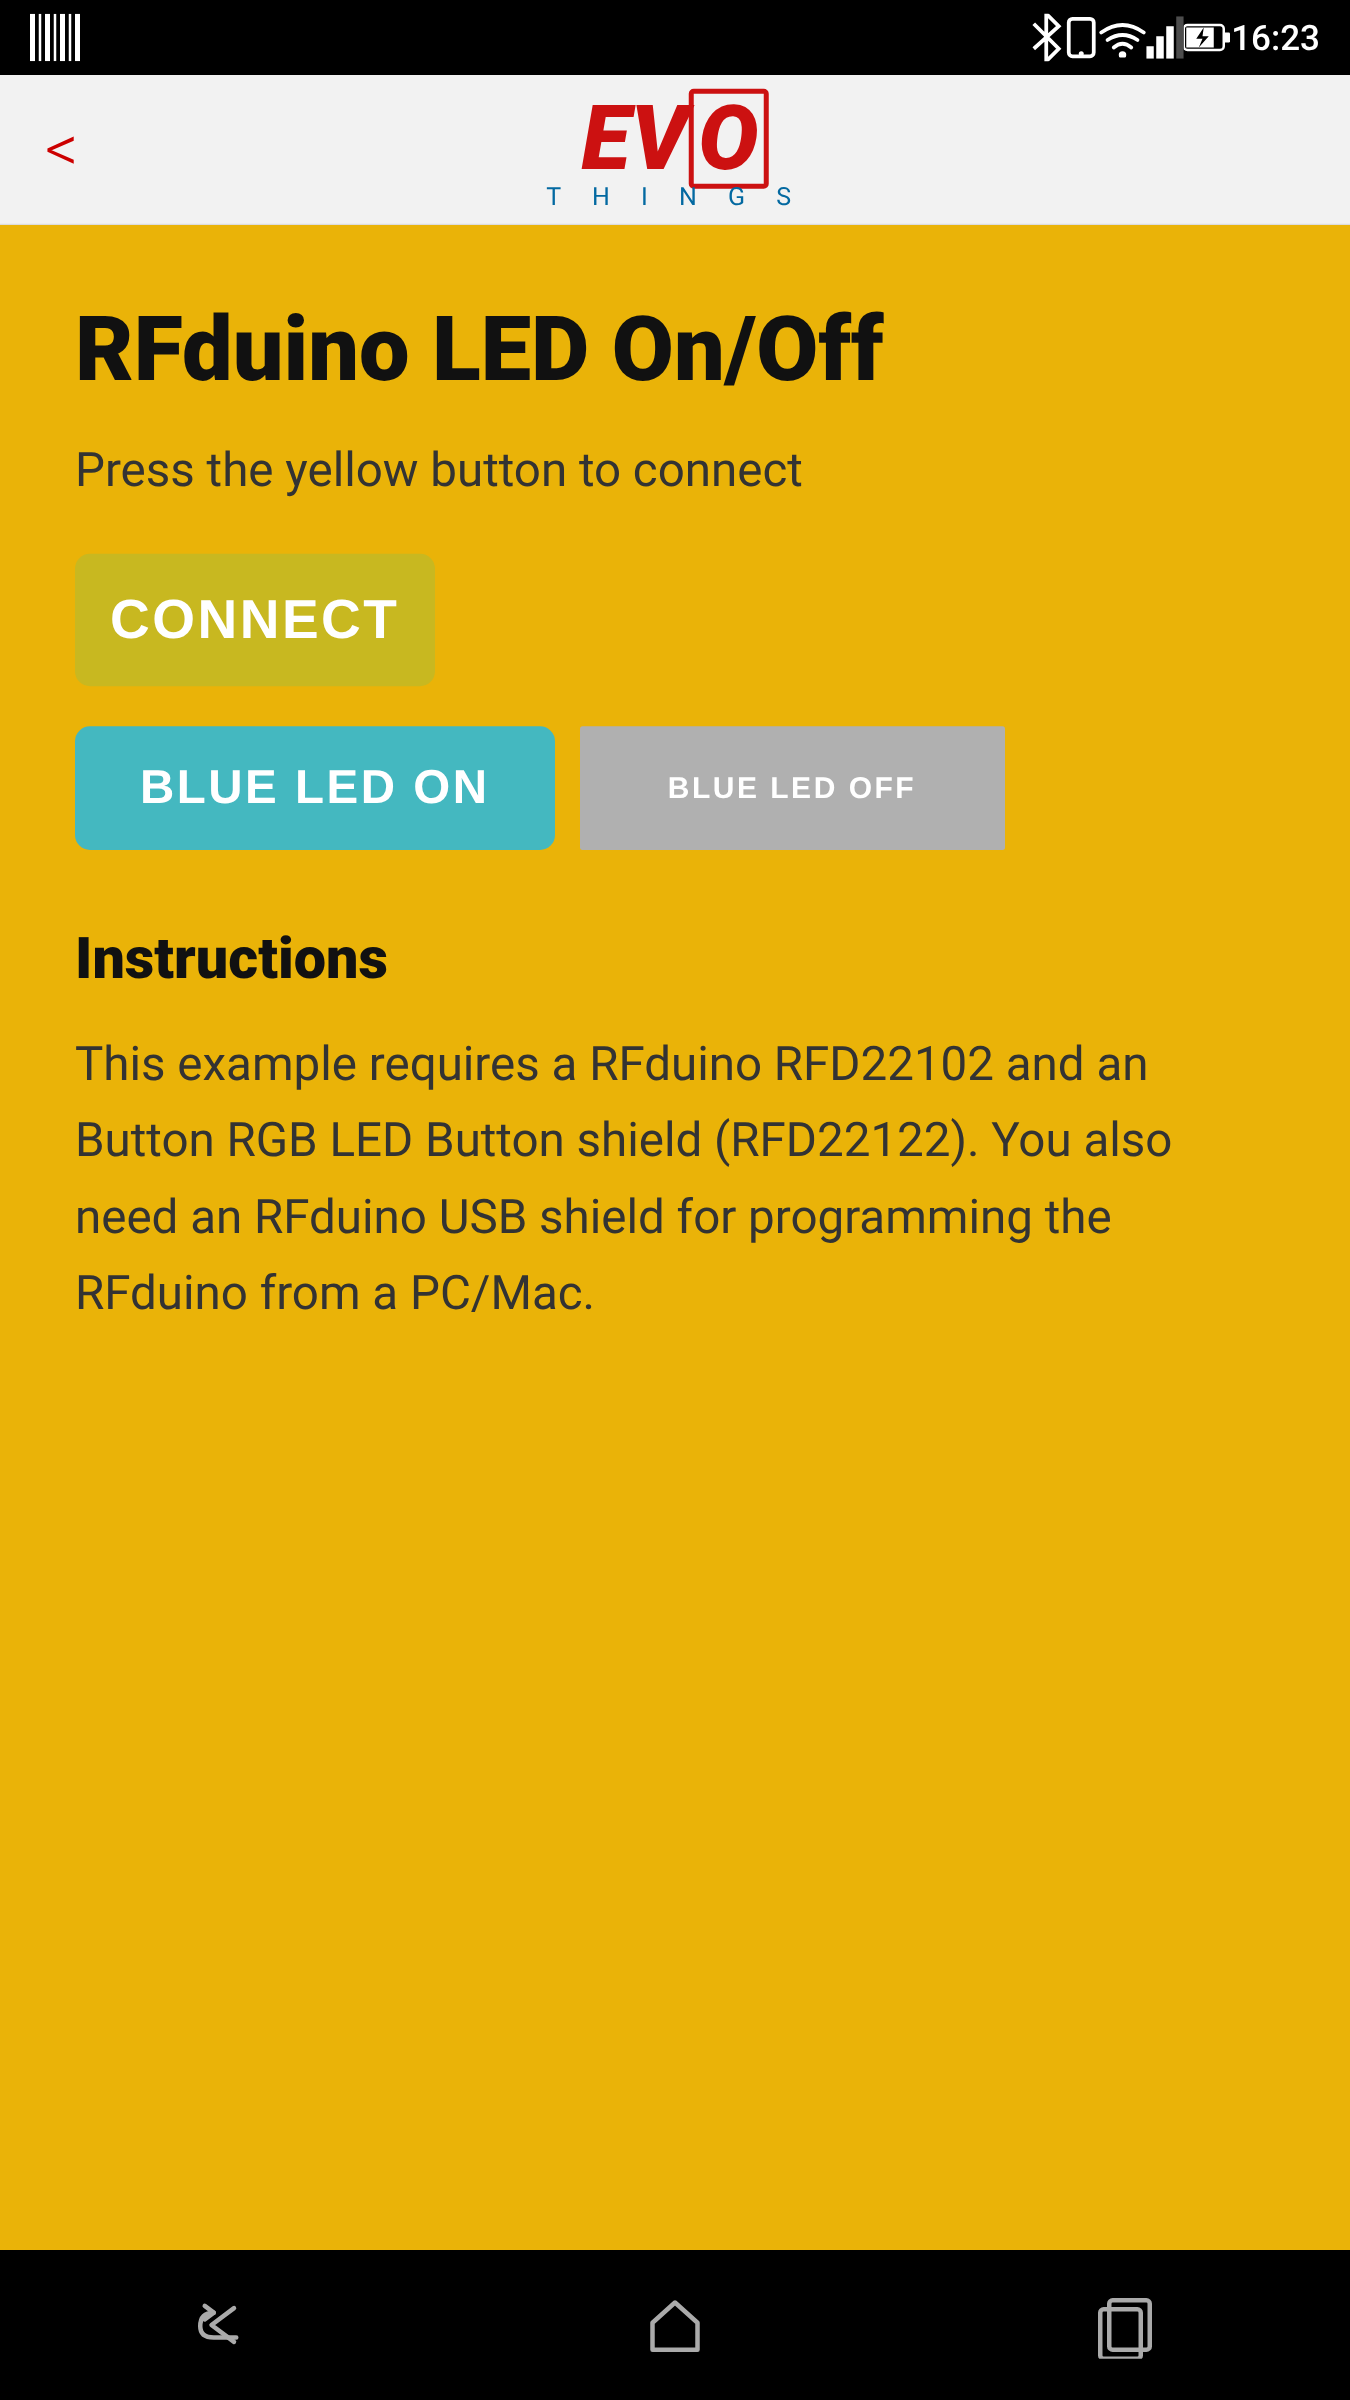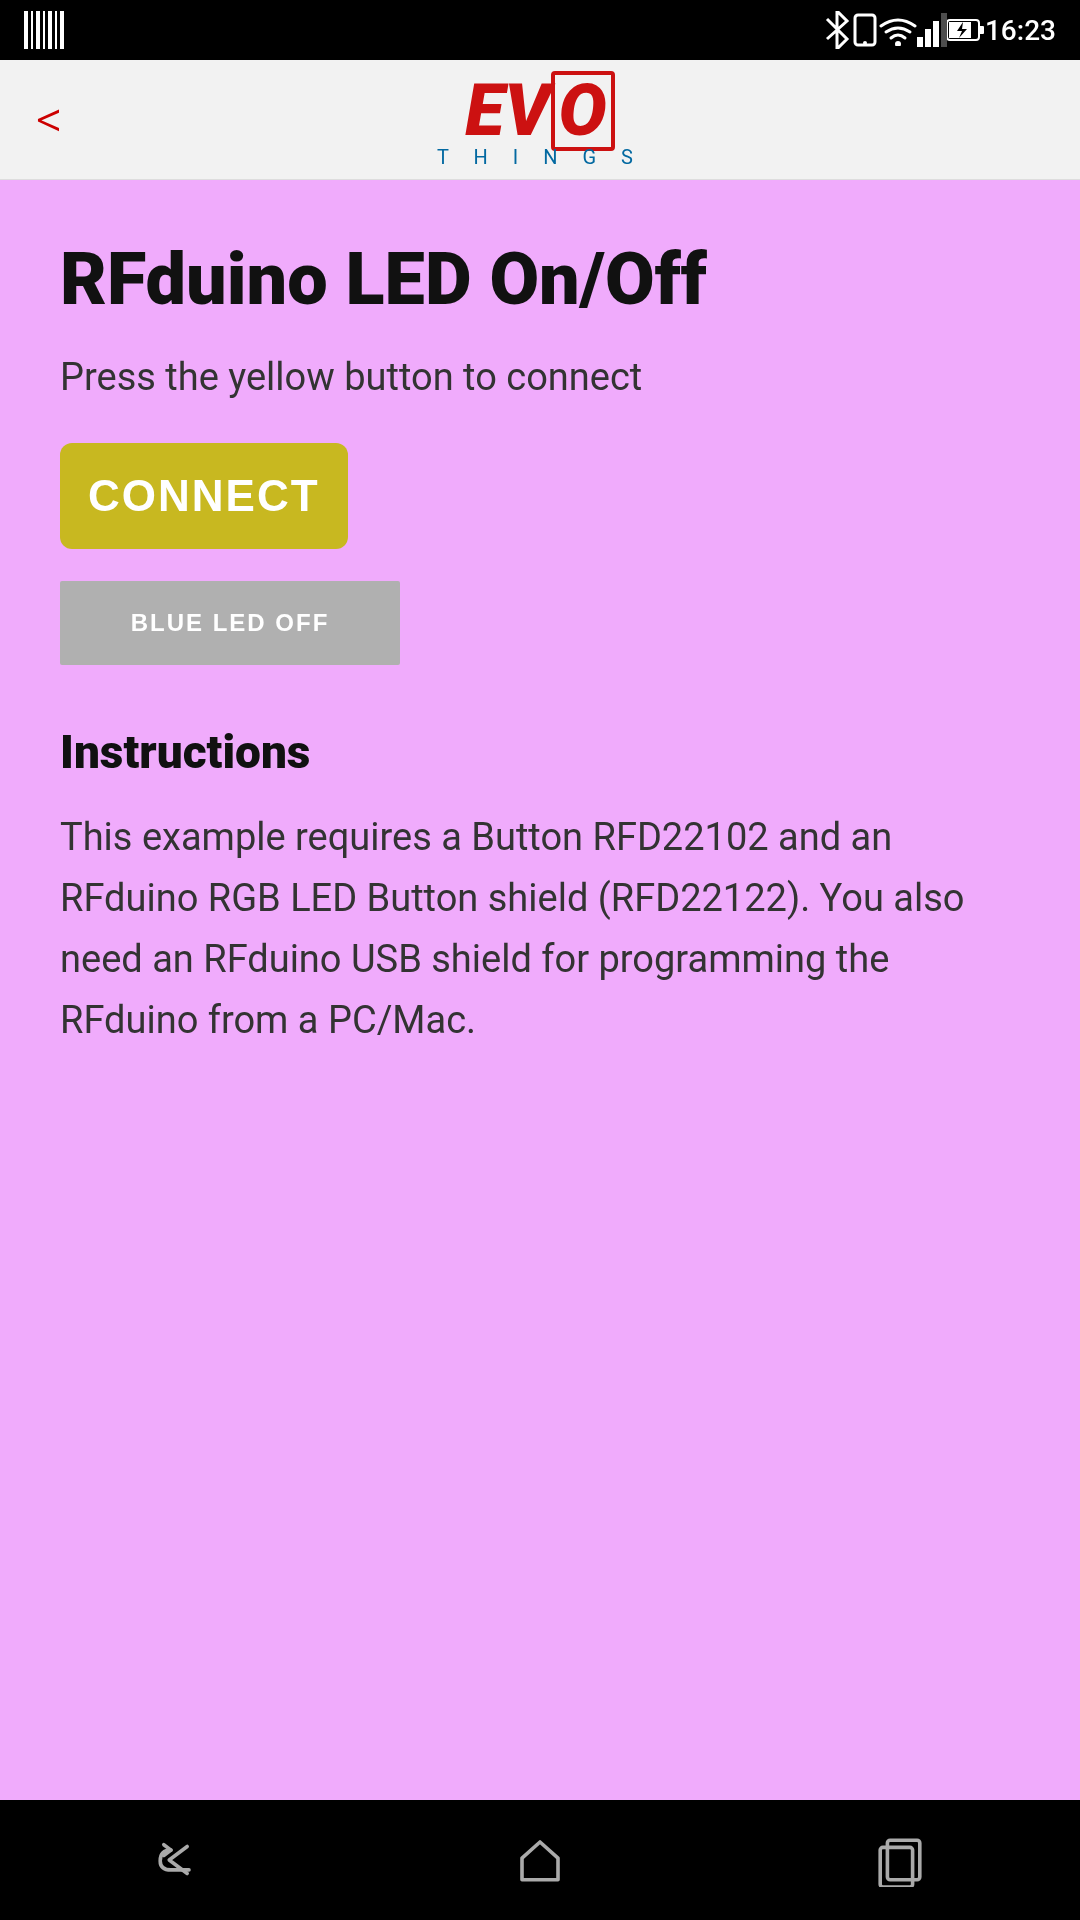--- a/index.html
+++ b/index.html
@@ -108,21 +108,21 @@
       letter-spacing: 10px;
       color: #0369a1;
       font-weight: 400;
       margin-top: -6px;
     }
 
     
     .main-content {
       flex: 1;
       padding: 60px 60px 40px 60px;
-      background: #f0abfc;
+      background: #eab308;
     }
 
     .page-title {
       font-size: 72px;
       font-weight: 900;
       color: #111111;
       margin-bottom: 36px;
       line-height: 1.1;
     }
 
@@ -286,26 +286,27 @@
 
 <div class="main-content">
 
   <h1 class="page-title">RFduino LED On/Off</h1>
 
   <p class="subtitle">Press the yellow button to connect</p>
 
   <button class="connect-button">CONNECT</button>
 
   <div class="led-buttons">
+    <button class="btn-blue-on">BLUE LED ON</button>
     <button class="btn-blue-off">BLUE LED OFF</button>
   </div>
 
   <h2 class="instructions-title">Instructions</h2>
 
-  <p class="instructions-text">This example requires a Button RFD22102 and an RFduino RGB LED Button shield (RFD22122). You also need an RFduino USB shield for programming the RFduino from a PC/Mac.</p>
+  <p class="instructions-text">This example requires a RFduino RFD22102 and an Button RGB LED Button shield (RFD22122). You also need an RFduino USB shield for programming the RFduino from a PC/Mac.</p>
 
 </div>
 
 <div class="bottom-nav">
   <div class="nav-icon back-nav-icon">
     <svg width="60" height="50" viewBox="0 0 60 50" fill="none">
       <path d="M38,10 L18,25 L38,40" stroke="#aaa" stroke-width="4" stroke-linecap="round" stroke-linejoin="round" fill="none"></path>
       <path d="M18,25 Q28,18 38,10" stroke="none"></path>
 
       <path d="M20,14 Q8,14 8,26 Q8,36 20,36 L40,36" stroke="#aaa" stroke-width="4" stroke-linecap="round" fill="none"></path>

